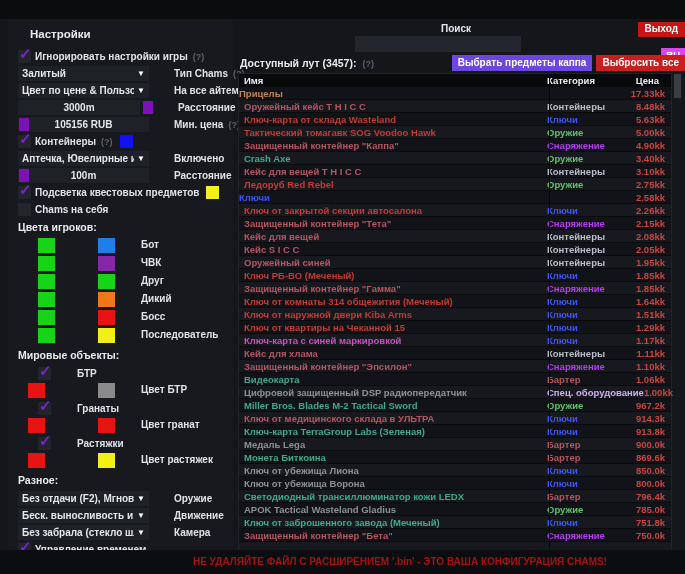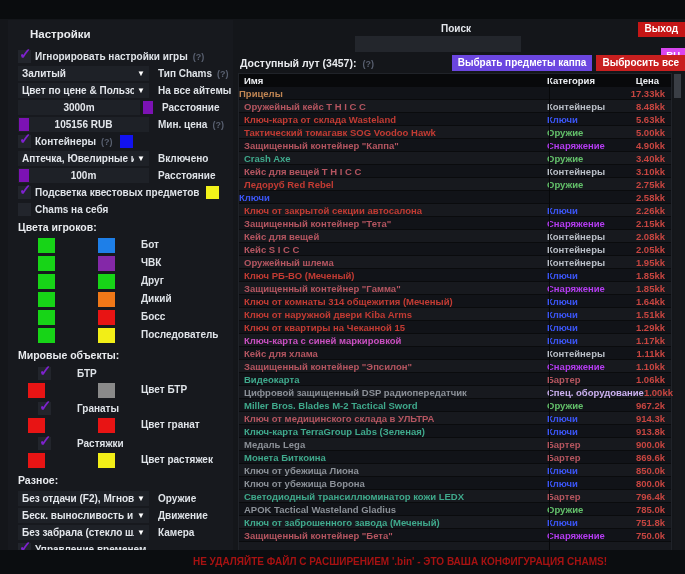--- a/index.html
+++ b/index.html
@@ -17,21 +17,21 @@
   .srow { display:flex; align-items:center; height:15px; margin-bottom:2px; position:relative; }
   .cbox { width:13px; height:13px; background:#22252c; position:relative; flex:none; }
   .check { position:absolute; left:1px; top:-5px; color:#7e22ce; font-size:15px; font-weight:bold; }
   .slabel { font-size:10px; font-weight:bold; color:#dfe3e8; margin-left:4px; white-space:nowrap; }
   .help { font-size:9px; font-weight:bold; color:#596070; margin-left:5px; }
   .inline-swatch { width:13px; height:13px; margin-left:7px; flex:none; display:inline-block; }
   .ddbox { width:131px; height:15px; background:#1e2127; display:flex; align-items:center;
            justify-content:space-between; padding:0 4px; flex:none; }
   .ddval { font-size:10px; font-weight:bold; color:#e4e7ec; white-space:nowrap; overflow:hidden; max-width:112px; }
   .ddarrow { font-size:8px; color:#ffffff; flex:none; }
-  .dlabel { font-size:10px; font-weight:bold; color:#dfe3e8; margin-left:9px; white-space:nowrap; }
+  .dlabel { font-size:10px; font-weight:bold; color:#dfe3e8; margin-left:25px; white-space:nowrap; }
   .ibox { height:15px; background:#1e2127; display:flex; align-items:center; justify-content:center;
           font-size:10px; font-weight:bold; color:#e4e7ec; position:relative; flex:none; }
   .pswatch { width:10px; height:13px; flex:none; display:inline-block; }
   .emb { position:absolute; left:1px; top:1px; }
   .section { font-size:10.5px; font-weight:bold; color:#e9ebef; height:15px; margin:4px 0 2px 0; white-space:nowrap; }
   .pairrow { height:17px; margin-bottom:1px; position:relative; }
   .pair-s { position:absolute; top:0; width:17px; height:15px; }
   .pair-label { position:absolute; left:123px; top:1px; font-size:10px; font-weight:bold; color:#dfe3e8; white-space:nowrap; }
 
   
@@ -330,21 +330,21 @@
         <span class="tname" style="color: rgb(180, 85, 96);">Кейс для вещей</span>
         <span class="tcat" style="color: rgb(185, 190, 198);">Контейнеры</span>
         <span class="tprice" style="color: rgb(198, 69, 64);">2.08kk</span>
       </div>
       <div class="trow">
         <span class="tname" style="color: rgb(180, 85, 96);">Кейс S I C C</span>
         <span class="tcat" style="color: rgb(185, 190, 198);">Контейнеры</span>
         <span class="tprice" style="color: rgb(198, 69, 64);">2.05kk</span>
       </div>
       <div class="trow alt">
-        <span class="tname" style="color: rgb(180, 85, 96);">Оружейный шлема</span>
+        <span class="tname" style="color: rgb(180, 85, 96);">Оружейный синей</span>
         <span class="tcat" style="color: rgb(185, 190, 198);">Контейнеры</span>
         <span class="tprice" style="color: rgb(198, 69, 64);">1.95kk</span>
       </div>
       <div class="trow">
         <span class="tname" style="color: rgb(194, 59, 51);">Ключ РБ-ВО (Меченый)</span>
         <span class="tcat" style="color: rgb(59, 85, 245);">Ключи</span>
         <span class="tprice" style="color: rgb(198, 69, 64);">1.85kk</span>
       </div>
       <div class="trow alt">
         <span class="tname" style="color: rgb(180, 85, 96);">Защищенный контейнер "Гамма"</span>

